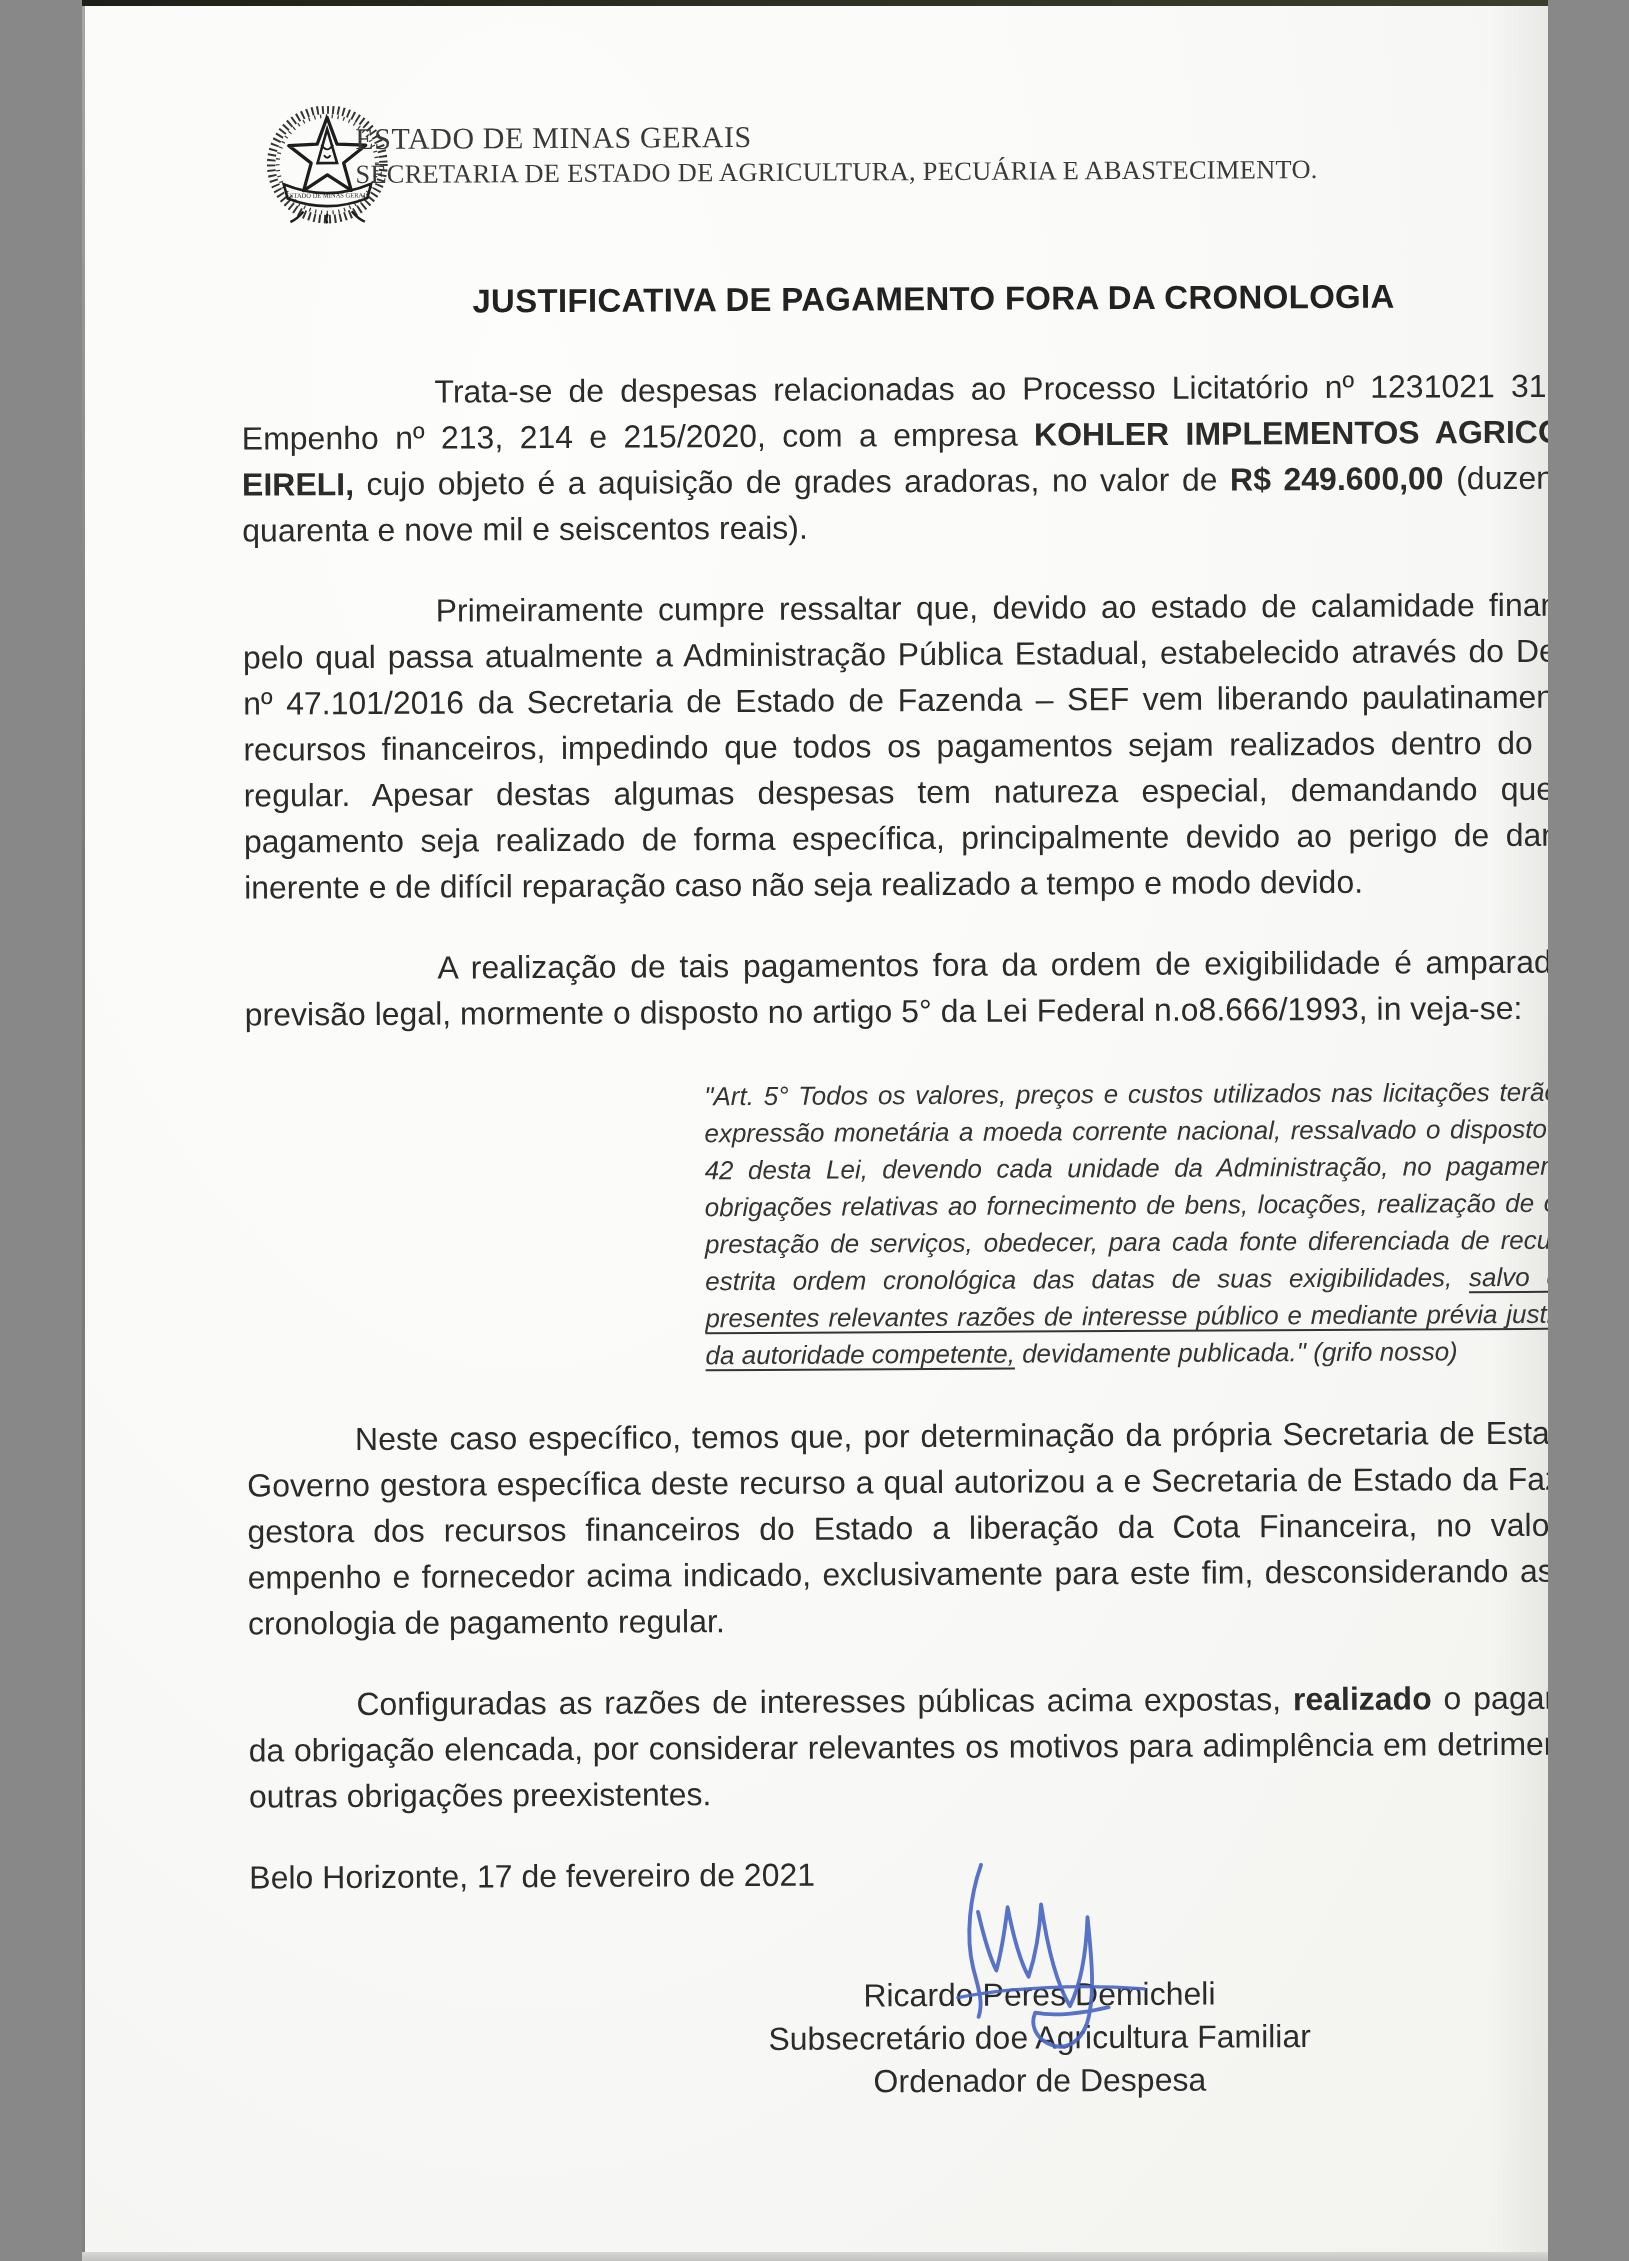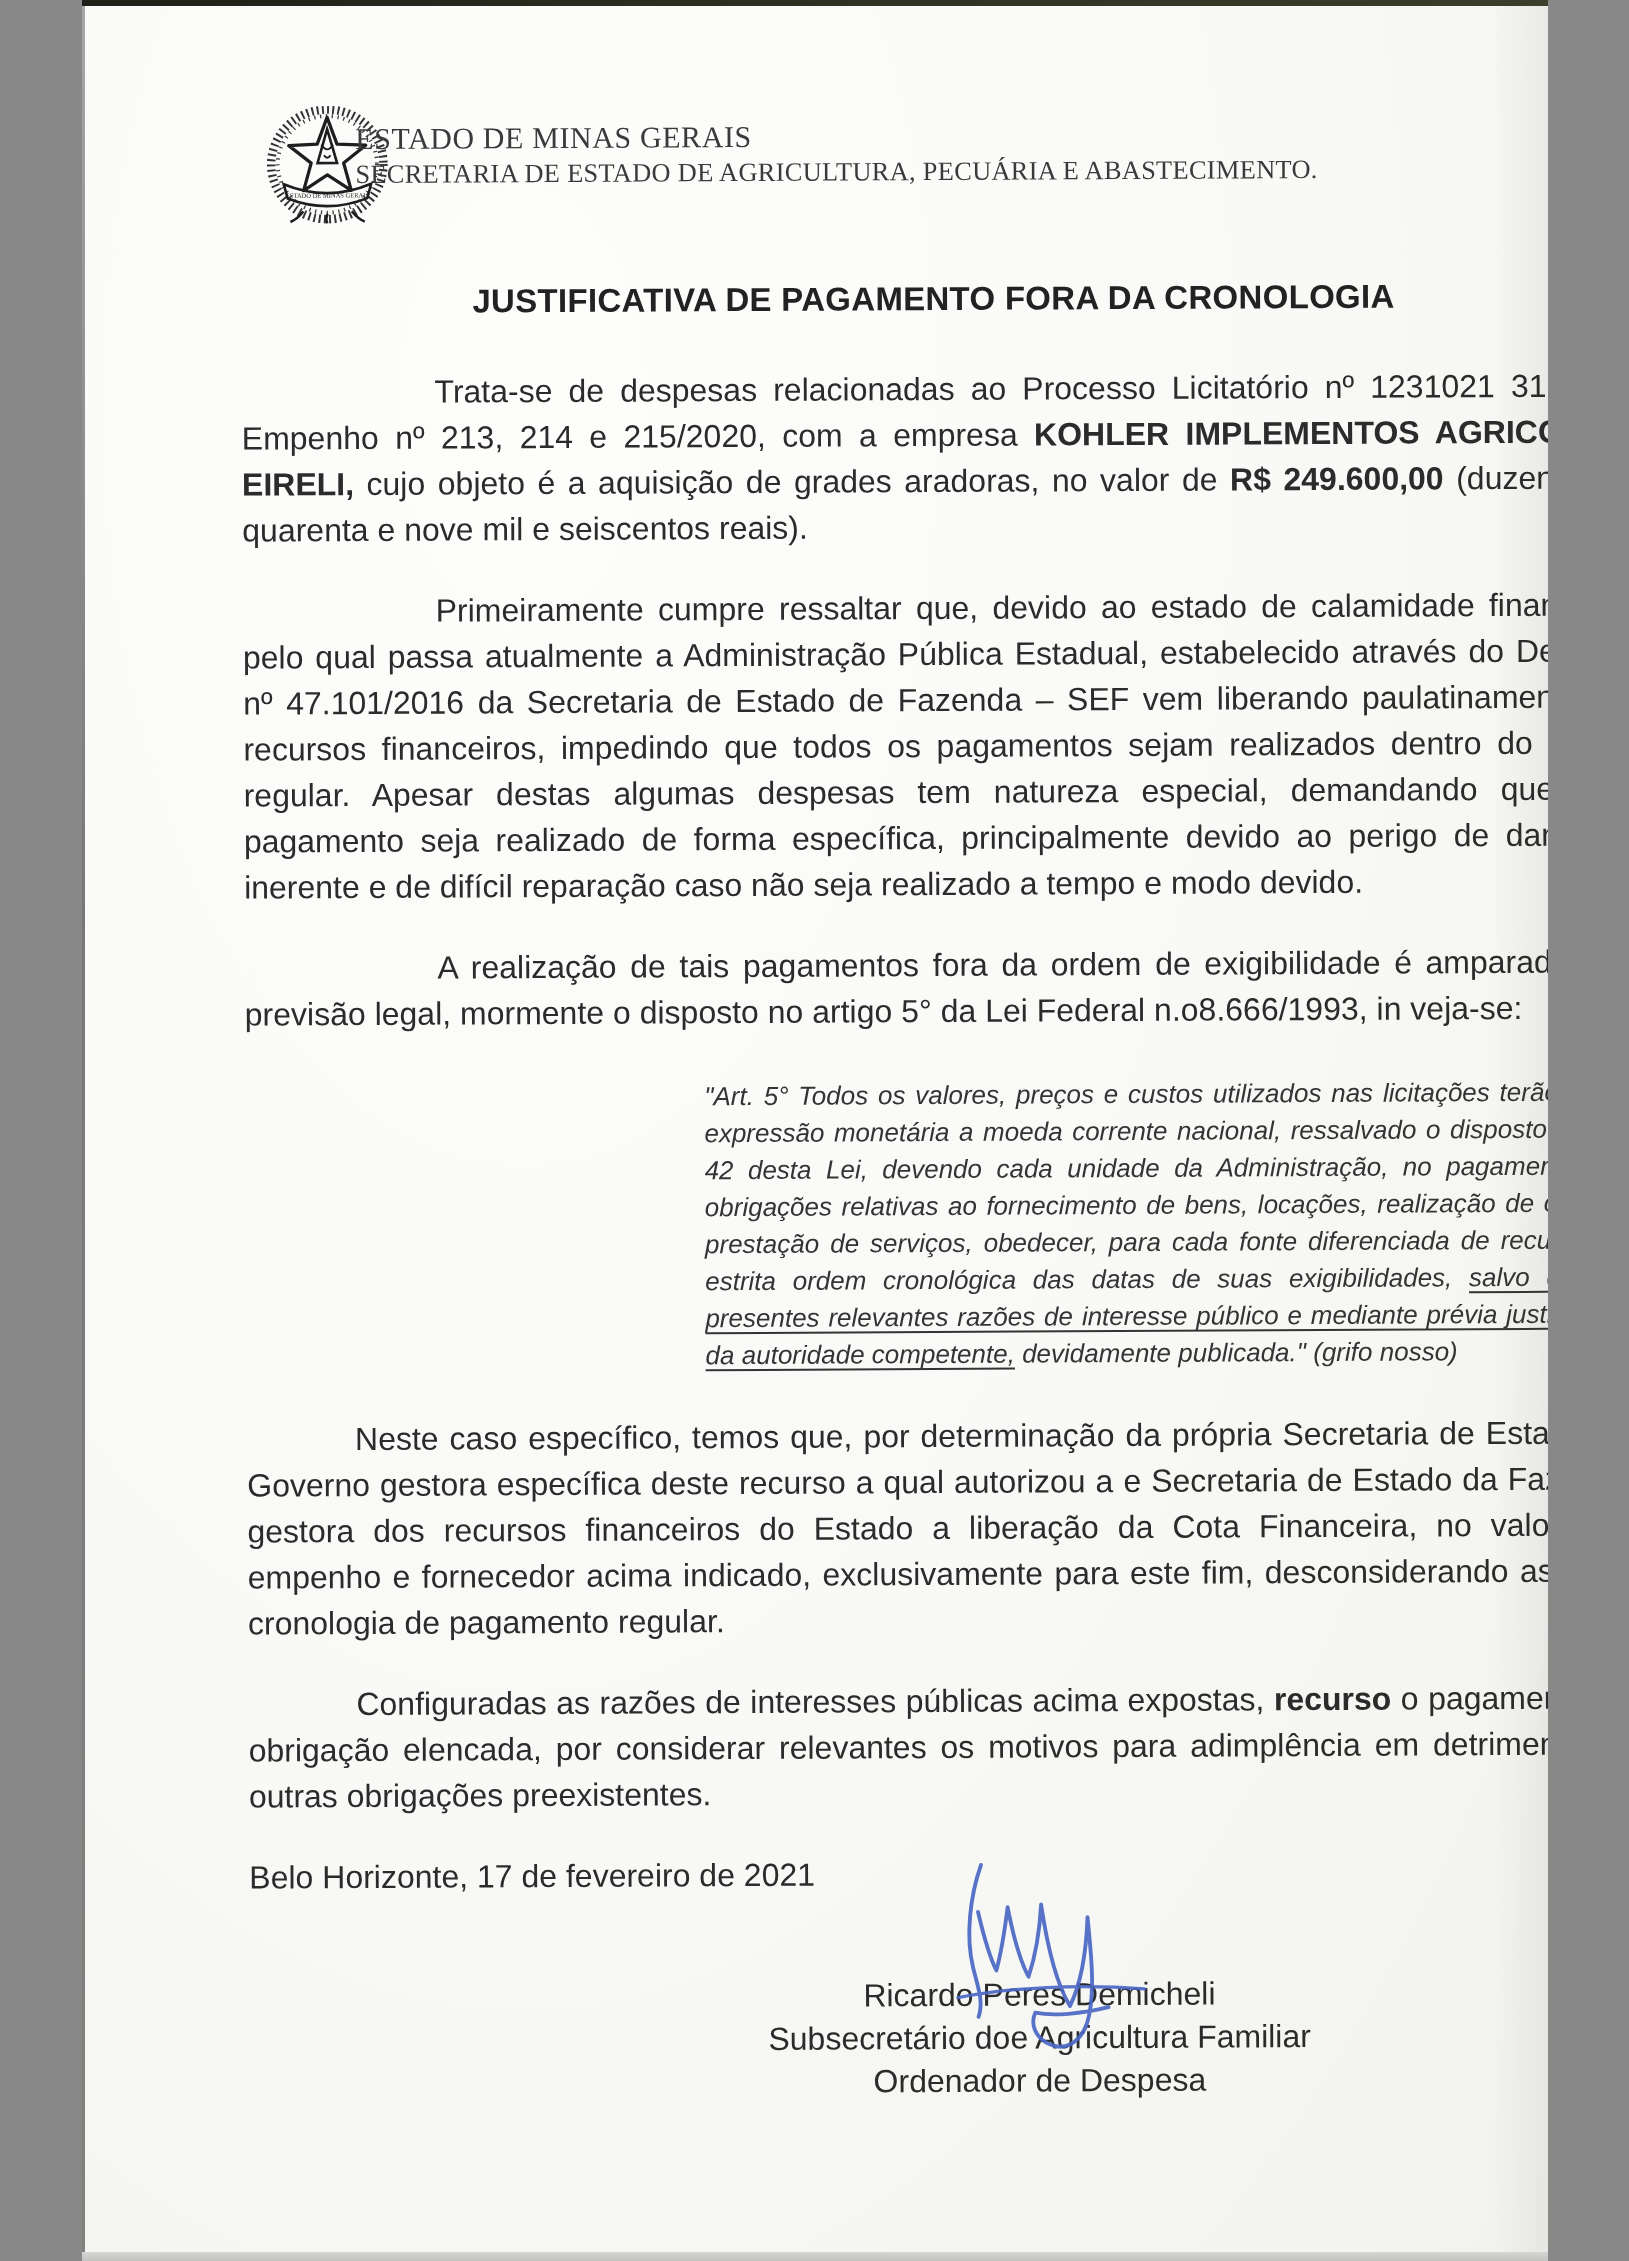--- a/index.html
+++ b/index.html
@@ -97,21 +97,21 @@
     </div>
 
     <h1 class="doc-title">JUSTIFICATIVA DE PAGAMENTO FORA DA CRONOLOGIA</h1>
 
     <div class="doc-body">
         <p class="indent-lg"><span>Trata-se de despesas relacionadas ao Processo Licitatório nº 1231021 312020, Empenho nº 213, 214 e 215/2020, com a empresa </span><span class="run-b">KOHLER IMPLEMENTOS AGRICOLAS EIRELI,</span><span> cujo objeto é a aquisição de grades aradoras, no valor de </span><span class="run-b">R$ 249.600,00 </span><span>(duzentos e quarenta e nove mil e seiscentos reais).</span></p>
         <p class="indent-lg"><span>Primeiramente cumpre ressaltar que, devido ao estado de calamidade financeira pelo qual passa atualmente a Administração Pública Estadual, estabelecido através do Decreto nº 47.101/2016 da Secretaria de Estado de Fazenda – SEF vem liberando paulatinamente os recursos financeiros, impedindo que todos os pagamentos sejam realizados dentro do prazo regular. Apesar destas algumas despesas tem natureza especial, demandando que seu pagamento seja realizado de forma específica, principalmente devido ao perigo de dano ao inerente e de difícil reparação caso não seja realizado a tempo e modo devido.</span></p>
         <p class="indent-lg"><span>A realização de tais pagamentos fora da ordem de exigibilidade é amparada por previsão legal, mormente o disposto no artigo 5° da Lei Federal n.o8.666/1993, </span><span class="run-i">in veja-se:</span></p>
         <p class="quote"><span>"Art. 5° Todos os valores, preços e custos utilizados nas licitações terão como expressão monetária a moeda corrente nacional, ressalvado o disposto no art. 42 desta Lei, devendo cada unidade da Administração, no pagamento das obrigações relativas ao fornecimento de bens, locações, realização de obras e prestação de serviços, obedecer, para cada fonte diferenciada de recursos, a estrita ordem cronológica das datas de suas exigibilidades, </span><span class="run-u">salvo quando presentes relevantes razões de interesse público e mediante prévia justificativa da autoridade competente,</span><span> devidamente publicada." (grifo nosso)</span></p>
         <p class="indent-sm"><span>Neste caso específico, temos que, por determinação da própria Secretaria de Estado de Governo gestora específica deste recurso a qual autorizou a e Secretaria de Estado da Fazenda gestora dos recursos financeiros do Estado a liberação da Cota Financeira, no valor doo empenho e fornecedor acima indicado, exclusivamente para este fim, desconsiderando assim a cronologia de pagamento regular.</span></p>
-        <p class="indent-sm"><span>Configuradas as razões de interesses públicas acima expostas, </span><span class="run-b">recurso</span><span> o pagamento da obrigação elencada, por considerar relevantes os motivos para adimplência em detrimento de outras obrigações preexistentes.</span></p>
+        <p class="indent-sm"><span>Configuradas as razões de interesses públicas acima expostas, </span><span class="run-b">realizado</span><span> o pagamento da obrigação elencada, por considerar relevantes os motivos para adimplência em detrimento de outras obrigações preexistentes.</span></p>
       </div>
 
     <p class="date-line">Belo Horizonte, 17 de fevereiro de 2021</p>
 
     <div class="sig-block">
       <svg class="sig-ink" viewBox="0 0 480 320" aria-hidden="true">
         <g fill="none" stroke-linecap="round" stroke-linejoin="round" opacity=".92">
           <path stroke-width="6" d="M155,22 C138,70 130,132 142,182 C150,214 158,236 150,258" stroke="#4a67c4"></path>
           <path stroke-width="6" d="M150,95 C158,130 166,162 178,186 C188,150 192,118 196,88 C204,130 214,170 228,196 C240,160 246,118 248,84 C256,140 268,202 292,242 C310,206 318,154 320,104 C326,166 332,228 318,270 C306,302 280,312 258,300 C238,290 230,270 238,252 C266,258 310,254 352,244" stroke="#4a67c4"></path>
           <path stroke-width="5" d="M118,228 C200,212 310,208 408,216" stroke="#4a67c4"></path>

